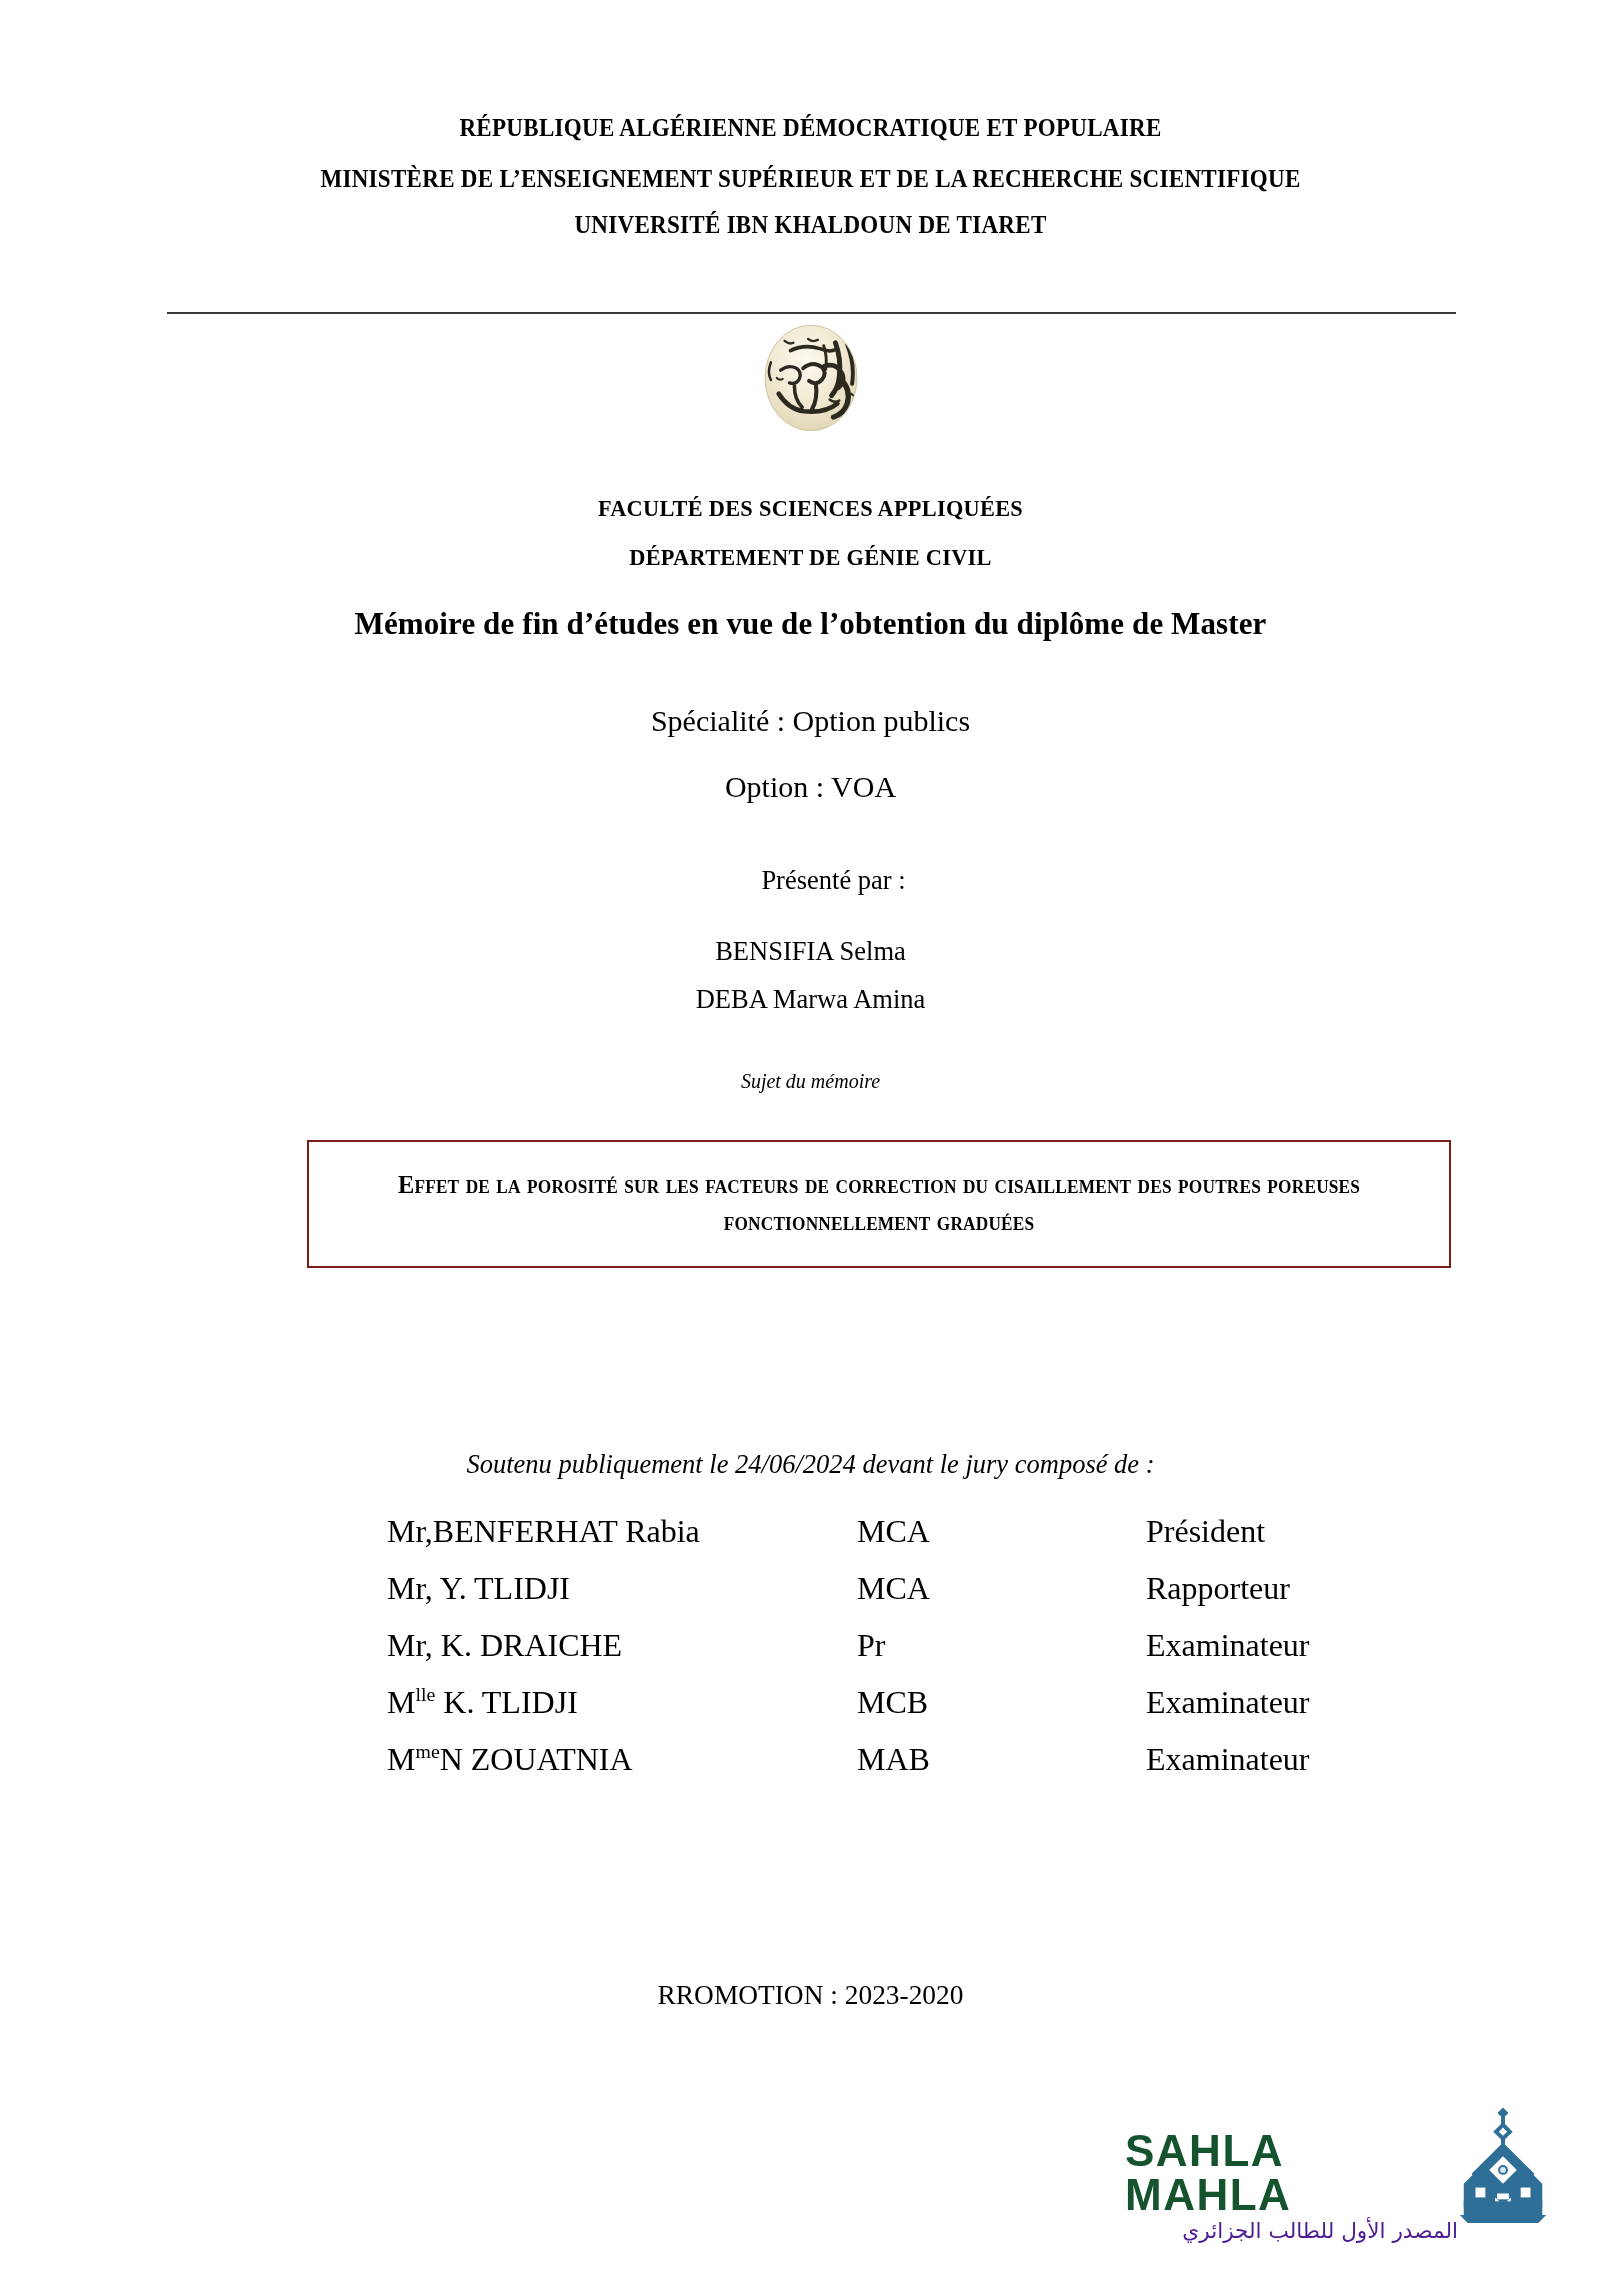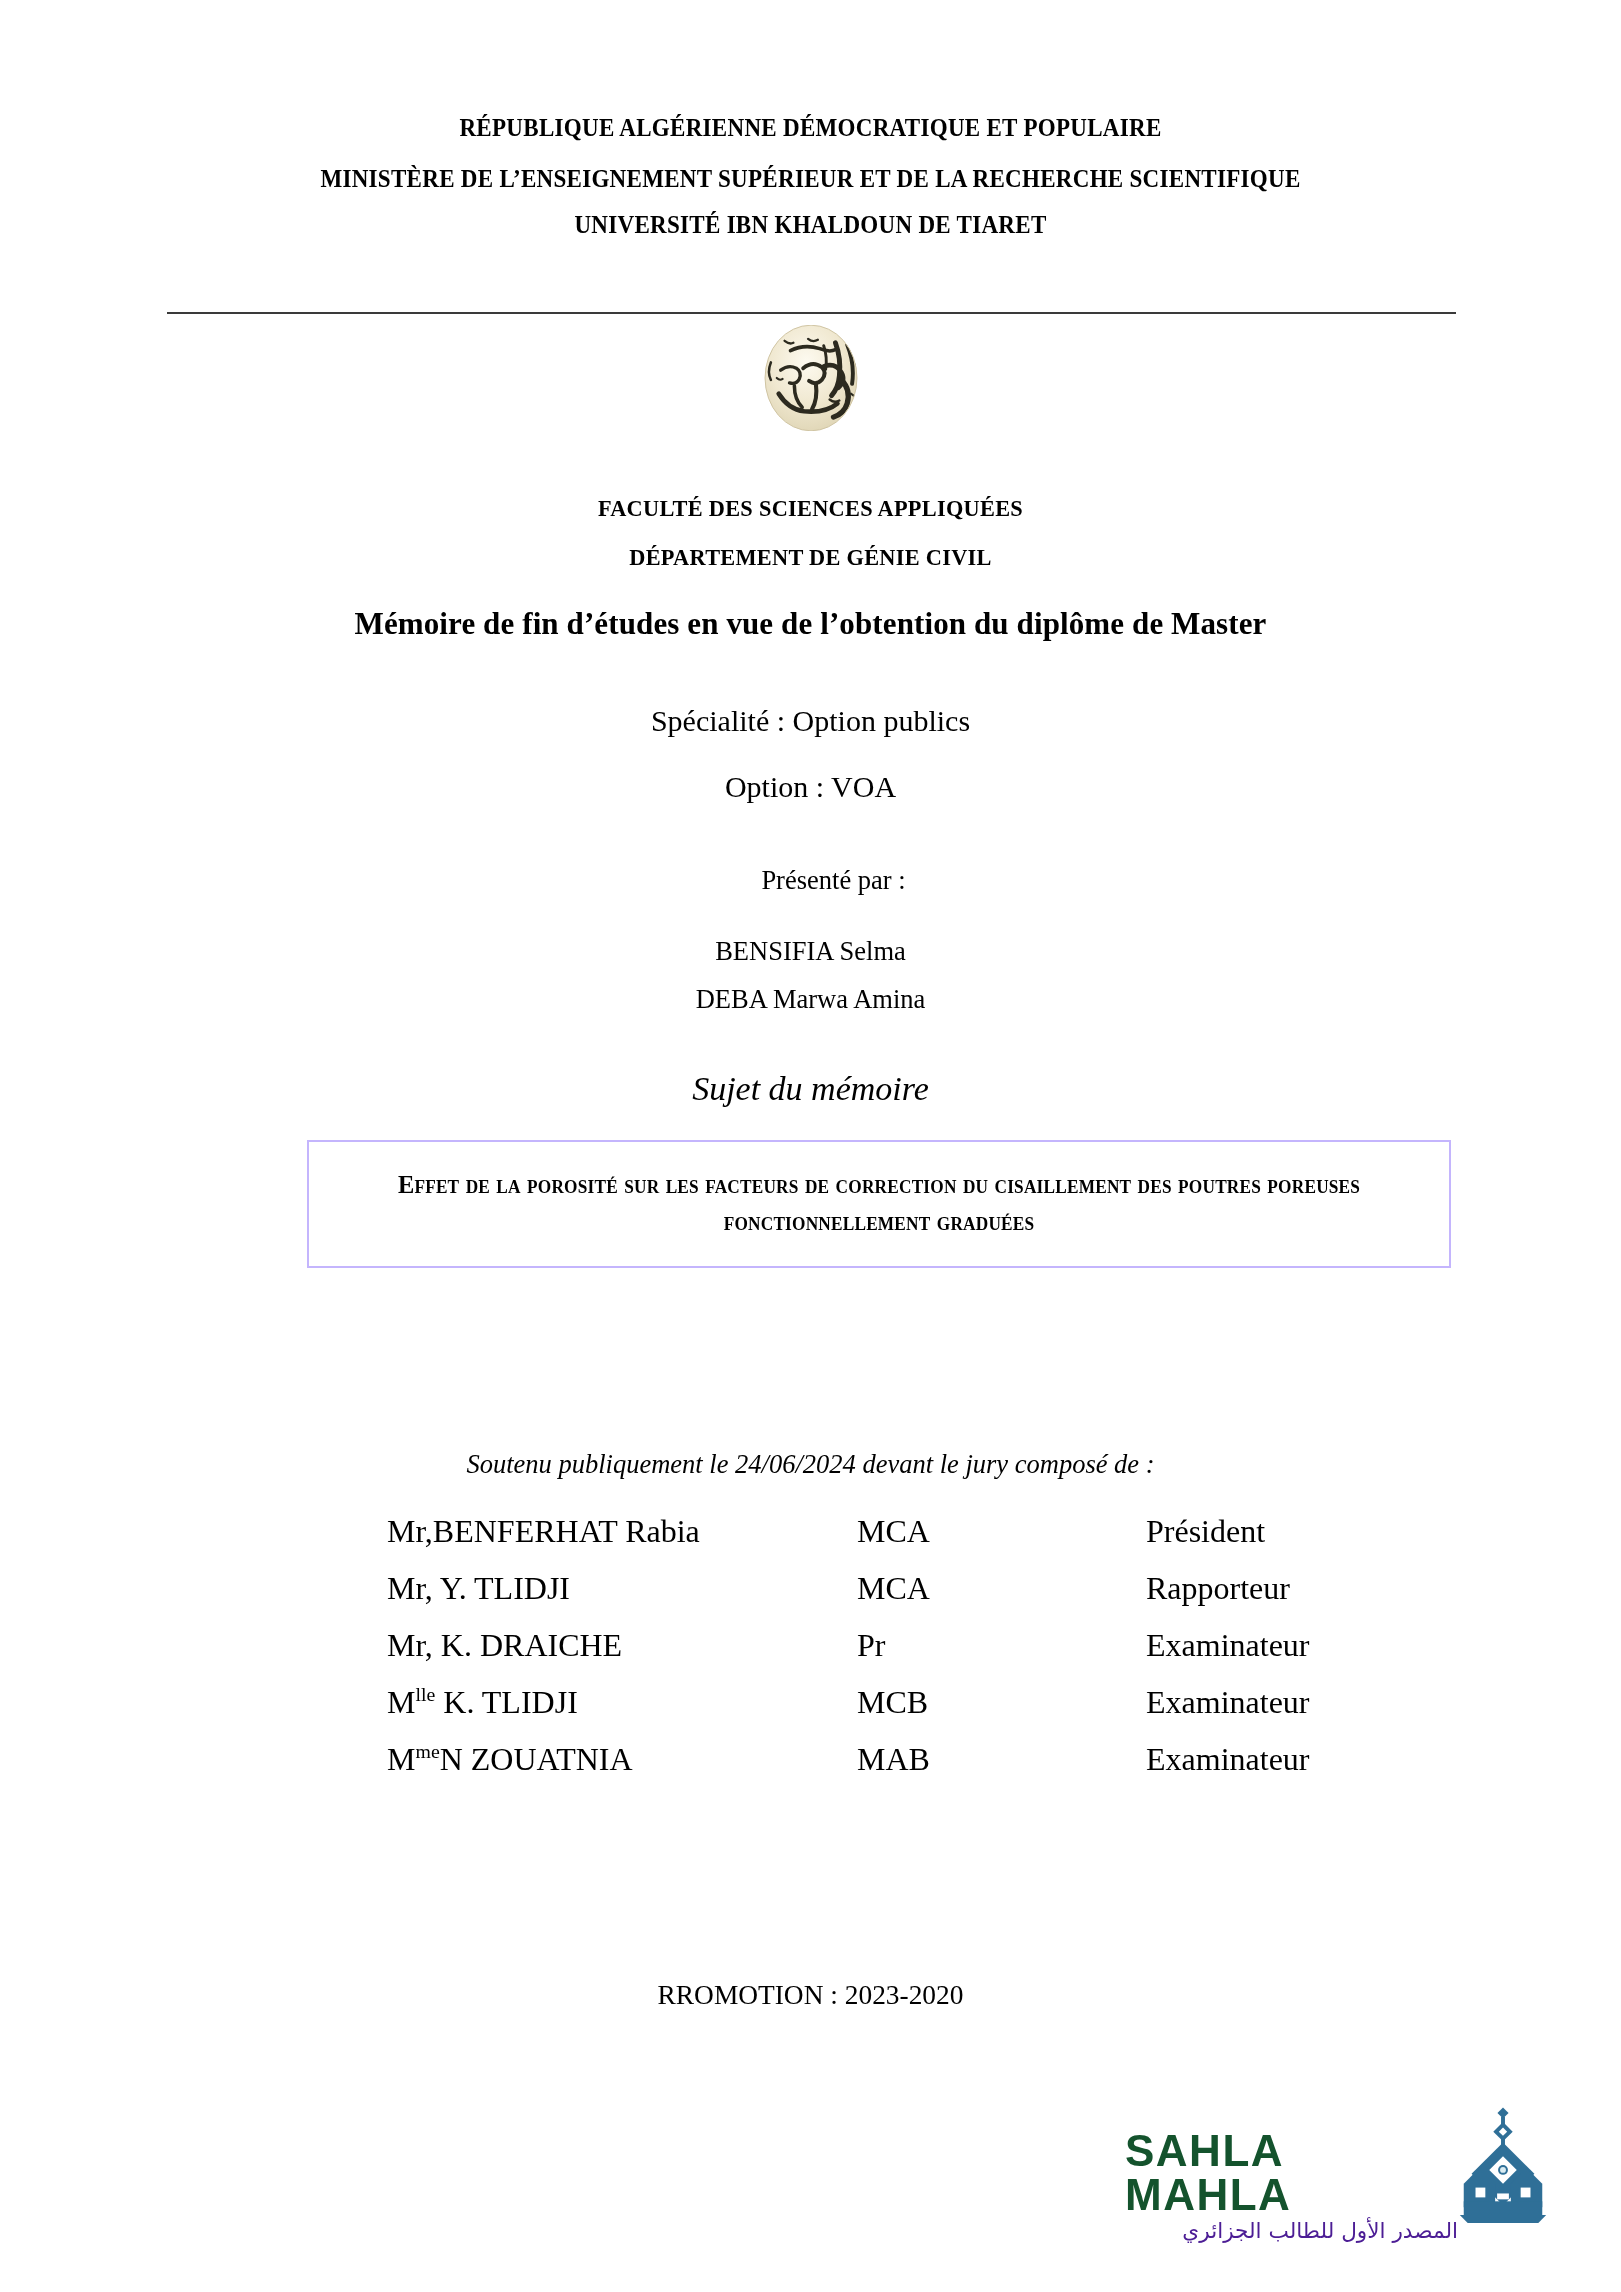--- a/index.html
+++ b/index.html
@@ -137,32 +137,32 @@
     text-align: center;
     font-size: 26.5px;
   }
   .authors div { margin-bottom: 16.7px; }
 
   .sujet {
     position: absolute;
     top: 1070px;
     left: 0; right: 0;
     text-align: center;
-    font-size: 34px;
+    font-size: 20px;
     font-style: italic;
   }
 
   
   .title-box {
     position: absolute;
     top: 1140px;
     left: 307px;
     width: 1144px;
     height: 128px;
-    border: 2px solid #c4b5fd;
+    border: 2px solid #7f1d1d;
     display: flex;
     align-items: center;
     justify-content: center;
     padding: 7.8px 54px;
     box-sizing: border-box;
   }
   .title-text {
     text-align: center;
     font-size: 25.5px;
     font-weight: bold;

